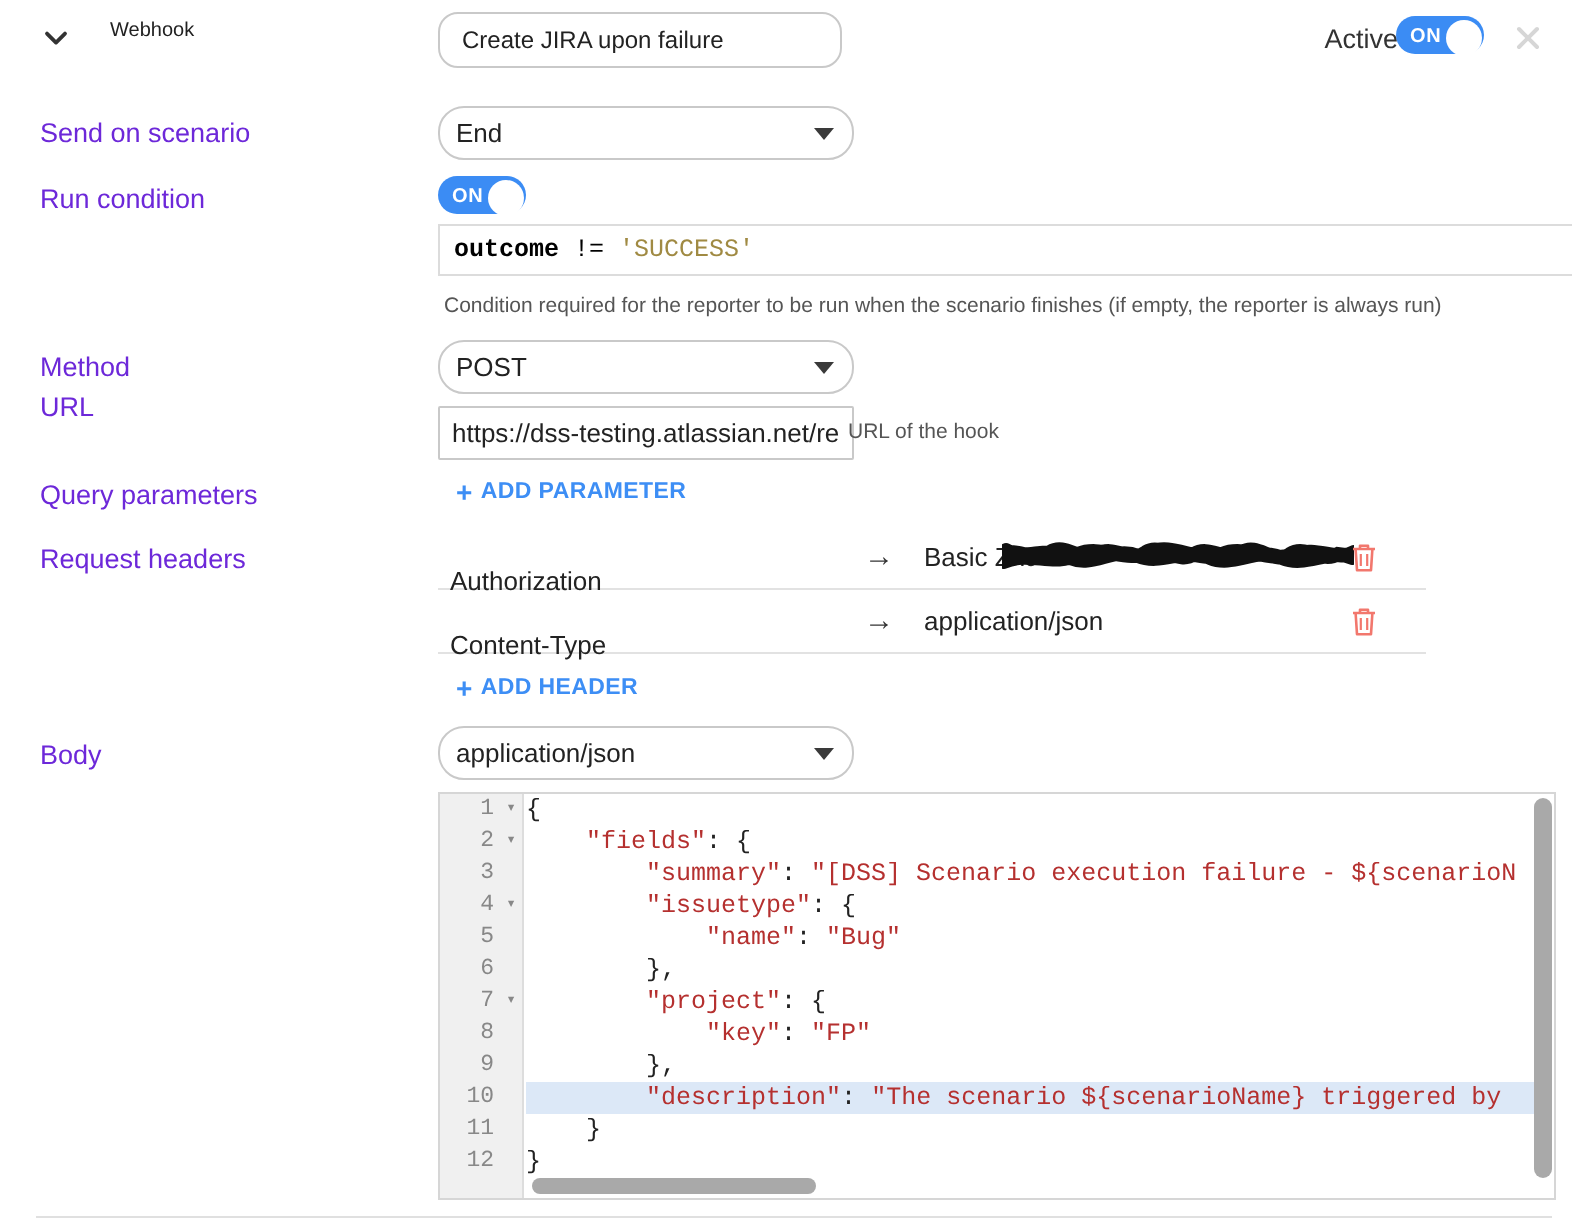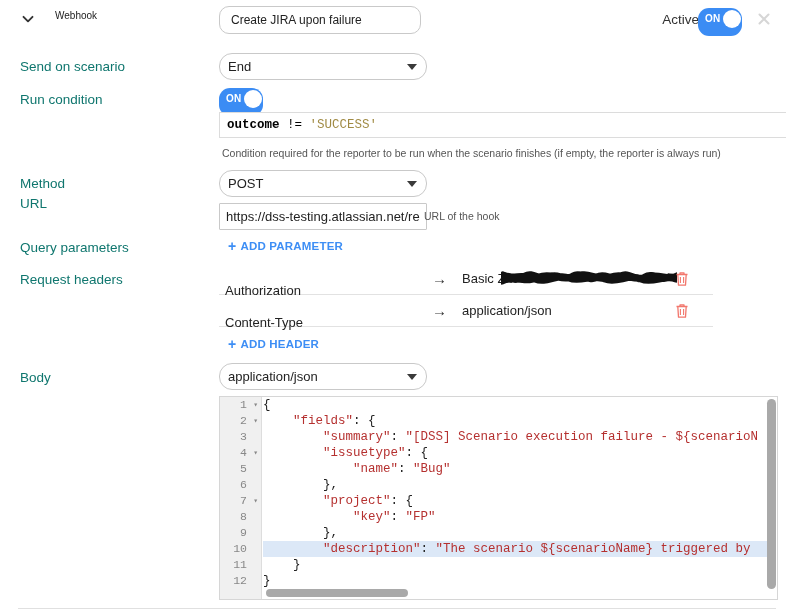--- a/index.html
+++ b/index.html
@@ -10,21 +10,21 @@
     font-family: "Liberation Sans", sans-serif;
     color: #222222;
     overflow: hidden;
   }
 
   #page { position: relative; width: 786px; height: 612px; background:#fff; }
 
   .row-label {
     position: absolute;
     font-size: 13.5px;
-    color: #0f766e;
+    color: #6d28d9;
     white-space: nowrap;
   }
 
   
   .hdr-chevron {
     position: absolute; left: 20px; top: 11px;
     width: 16px; height: 16px;
     display: flex; align-items: center; justify-content: center;
     cursor: pointer;
   }
@@ -46,21 +46,21 @@
   }
 
   .active-label {
     position: absolute; right: 87px; top: 12px;
     font-size: 13.5px; color: #333;
   }
 
   
   .toggle {
     position: absolute;
-    width: 44px; height: 28px;
+    width: 44px; height: 19px;
     border-radius: 11px;
     background: #3b8cf4;
     cursor: pointer;
   }
   .toggle .t-text {
     position: absolute; left: 7px; top: 0;
     line-height: 21px;
     font-size: 10px; font-weight: bold; color: #ffffff;
     letter-spacing: 0.3px;
   }

